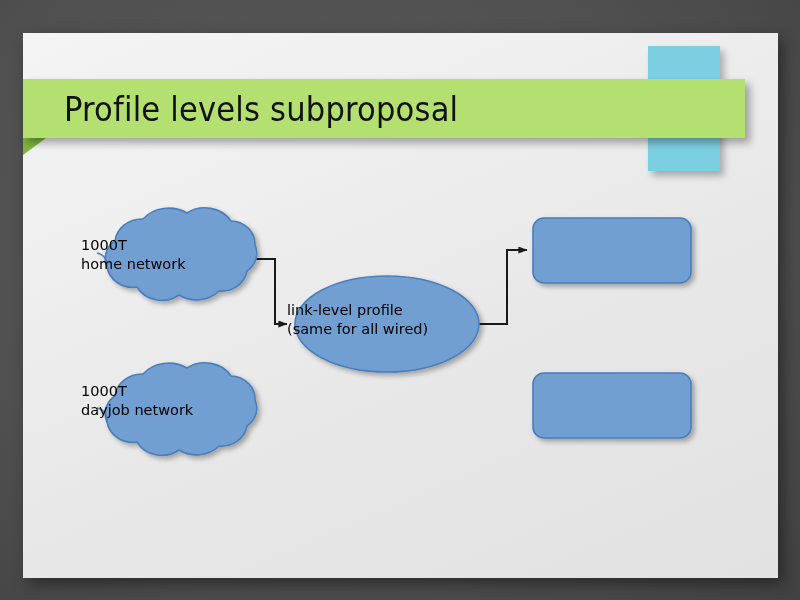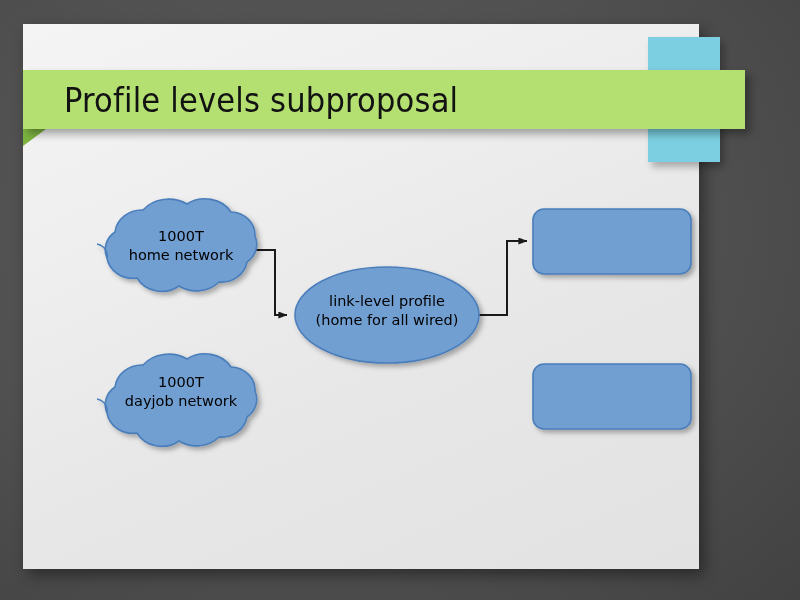--- a/index.html
+++ b/index.html
@@ -19,22 +19,22 @@
     height: 600px;
     background:
       radial-gradient(ellipse 900px 700px at 40% 38%,
         #5a5a5a 0%, #505050 42%, #434343 72%, #3a3a3a 100%);
   }
 
   
   #slide {
     position: absolute;
     left: 23px;
-    top: 24px;
-    width: 676px;
+    top: 33px;
+    width: 755px;
     height: 545px;
     background:
       linear-gradient(157deg, #f4f4f4 0%, #efefef 28%, #e7e7e7 62%, #e2e2e2 100%);
     box-shadow: 5px 6px 14px rgba(0,0,0,0.42);
     overflow: visible;
   }
 
   
   #cyan-bar {
     position: absolute;
@@ -90,21 +90,20 @@
     position: absolute;
     left: 0;
     top: 0;
     width: 800px;
     height: 600px;
     z-index: 2;
   }
 
   .node-label {
     position: absolute;
-    text-align: center;
     color: #000000;
     font-family: "DejaVu Sans", "Liberation Sans", sans-serif;
     font-size: 14.5px;
     line-height: 19px;
     white-space: pre;
     z-index: 4;
     pointer-events: none;
   }
 </style>
 </head>
@@ -181,18 +180,18 @@
       </g>
     </svg>
 
     <div class="node-label" style="left:58px; top:203px; width:200px;">1000T
 home network</div>
 
     <div class="node-label" style="left:58px; top:349px; width:200px;">1000T
 dayjob network</div>
 
     <div class="node-label" style="left:264px; top:268px; width:200px;">link-level profile
-(home for all wired)</div>
+(same for all wired)</div>
 
 
 
   </div>
 </div>
 
 </body></html>

